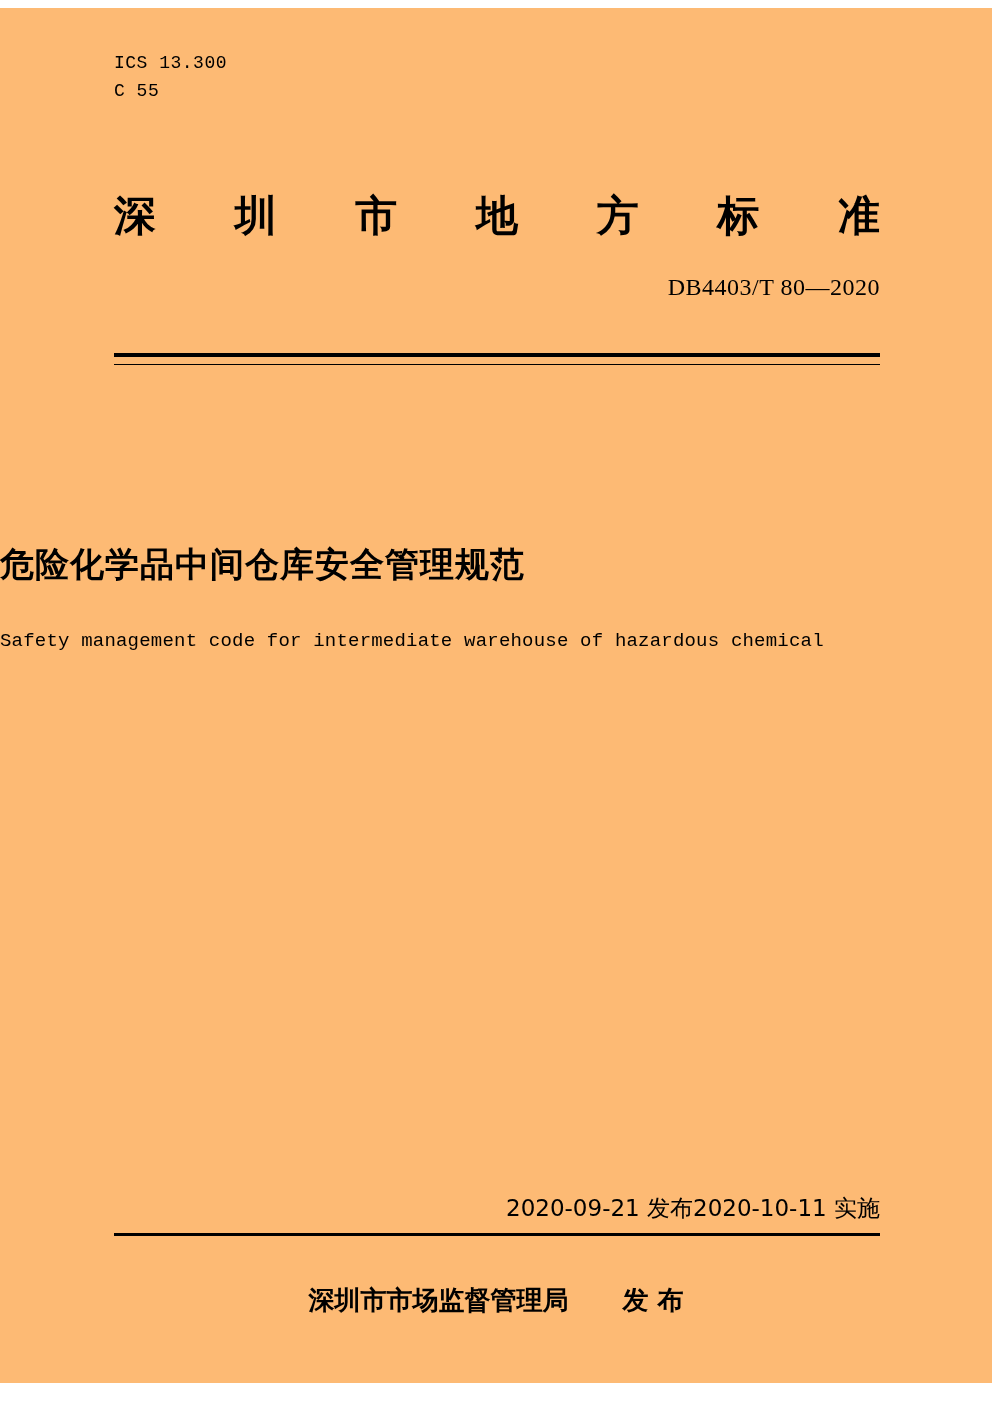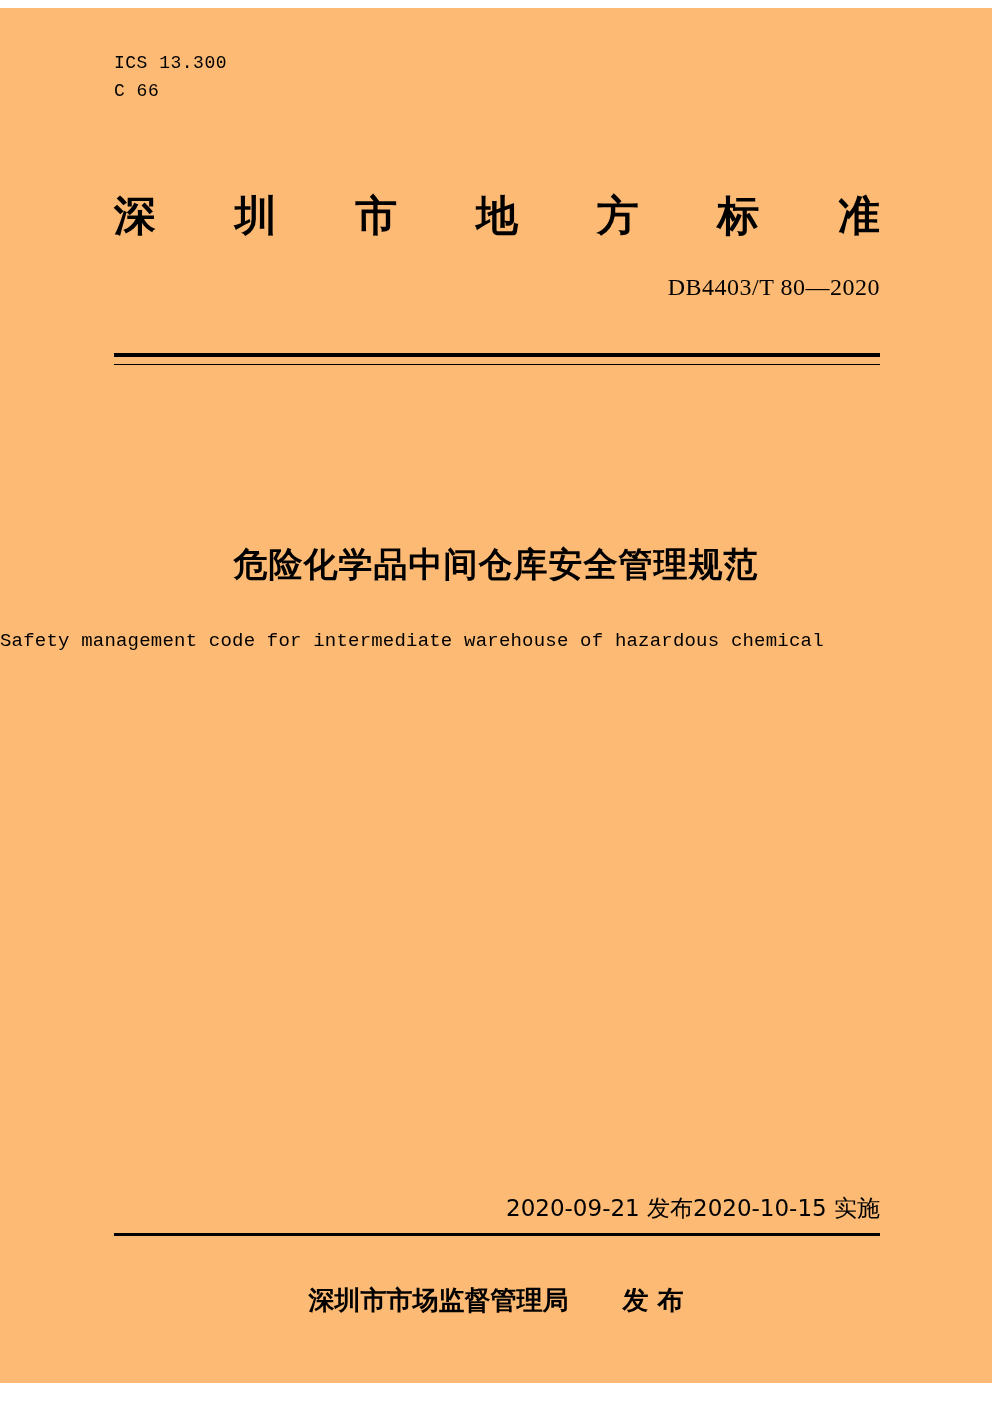--- a/index.html
+++ b/index.html
@@ -87,21 +87,20 @@
     height: 1px;
     background: #000;
   }
 
   
   .title-cn {
     position: absolute;
     left: 0;
     right: 0;
     top: 534px;
-    text-align: center;
     font-family: "DejaVu Sans", sans-serif;
     font-weight: bold;
     font-size: 34px;
     letter-spacing: 1px;
   }
   .title-en {
     position: absolute;
     left: 0;
     right: 0;
     top: 622px;
@@ -144,21 +143,21 @@
   }
   .issuer .gap { display: inline-block; width: 36px; }
 </style>
 </head>
 <body>
 
 <div class="page">
 
   <div class="ics-block">
     <div class="ics-line">ICS 13.300</div>
-    <div class="ics-line">C 66</div>
+    <div class="ics-line">C 55</div>
   </div>
 
 
   <div class="cn-header">
     <span>深</span>
     <span>圳</span>
     <span>市</span>
     <span>地</span>
     <span>方</span>
     <span>标</span>
@@ -168,21 +167,21 @@
   <div class="std-number">DB4403/T 80—2020</div>
 
   <div class="rule-thick"></div>
   <div class="rule-thin"></div>
 
   <div class="title-cn">危险化学品中间仓库安全管理规范</div>
   <div class="title-en">Safety management code for intermediate warehouse of hazardous chemical</div>
 
   <div class="dates">
     <div>2020-09-21 发布</div>
-    <div>2020-10-15 实施</div>
+    <div>2020-10-11 实施</div>
   </div>
   <div class="rule-bottom"></div>
 
   <div class="issuer">
     <span>深圳市市场监督管理局</span>
     <span class="gap"></span>
     <span>发 布</span>
   </div>
 
 </div>

